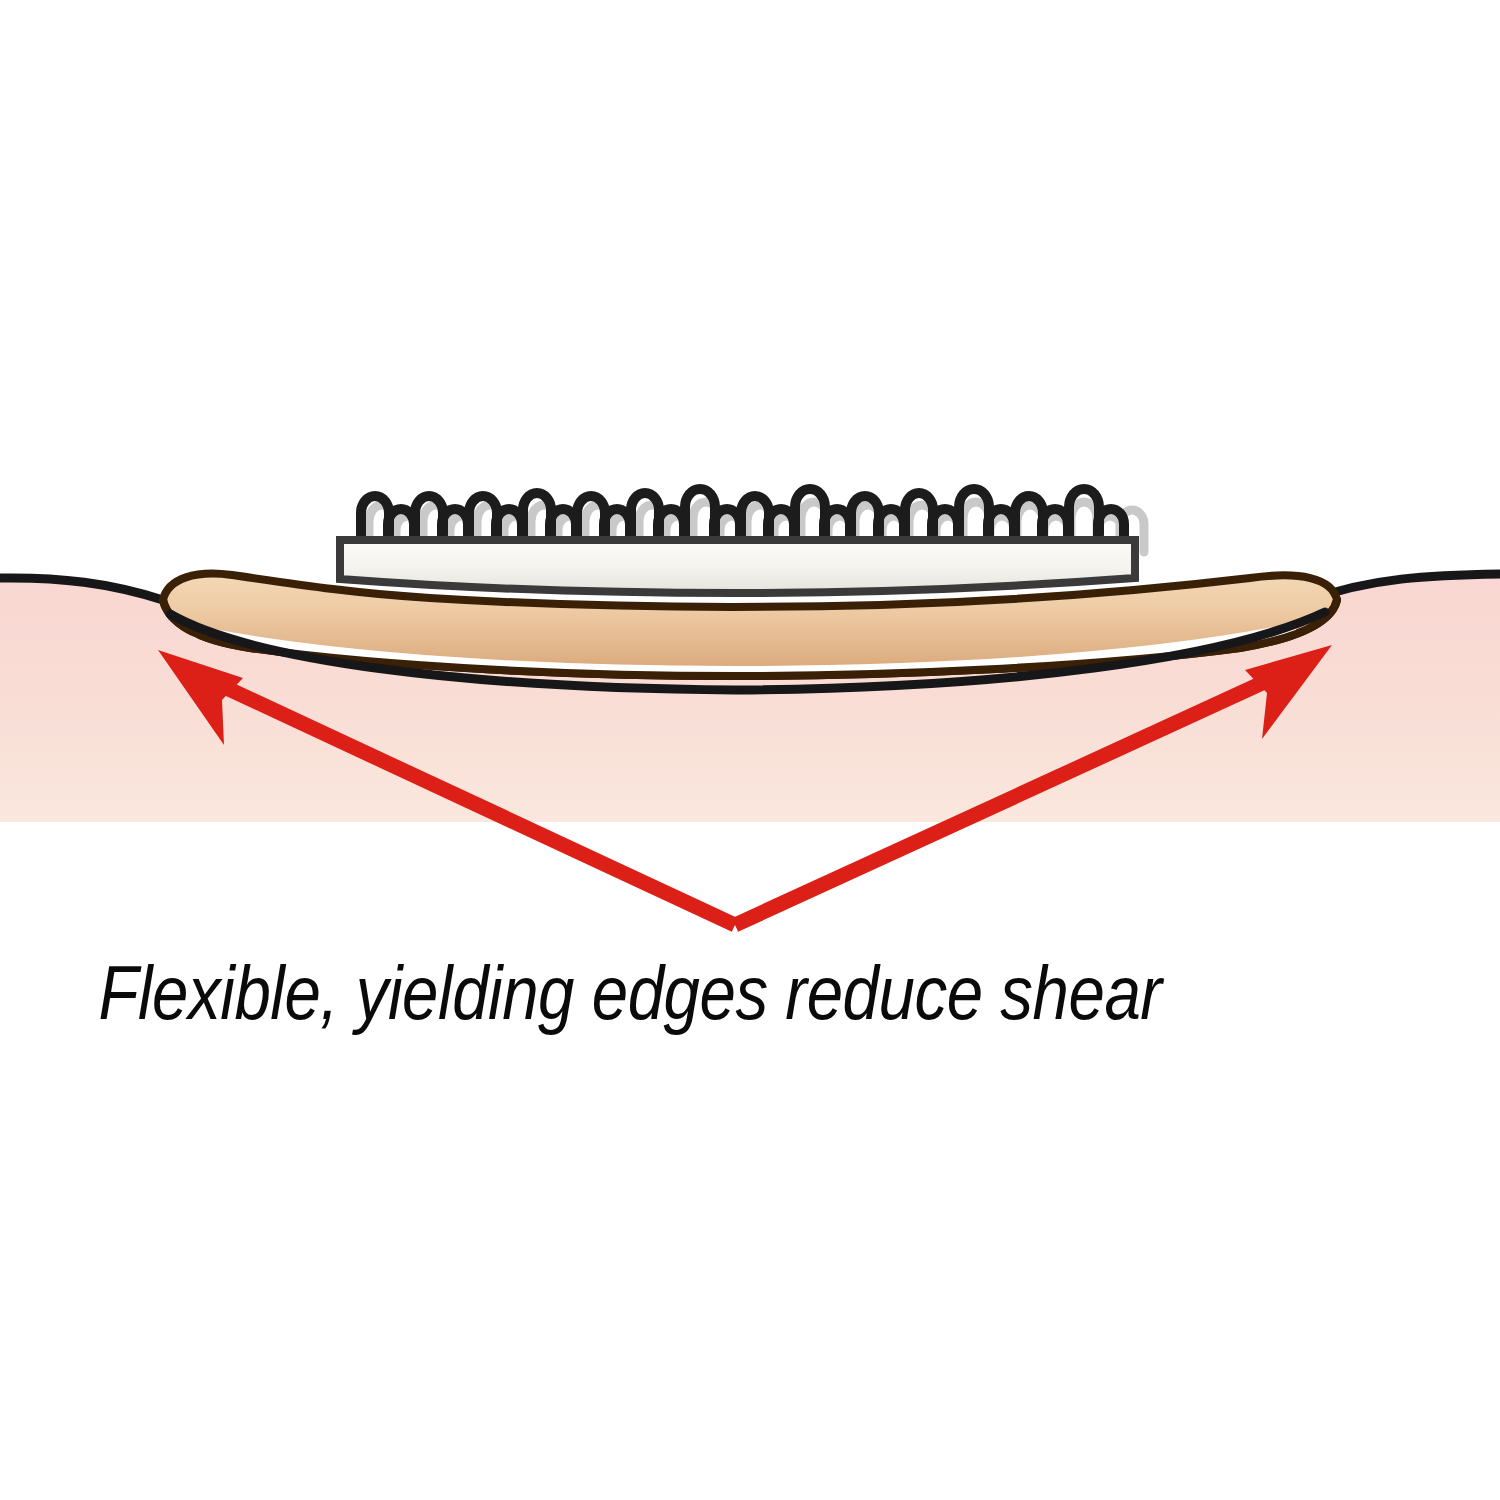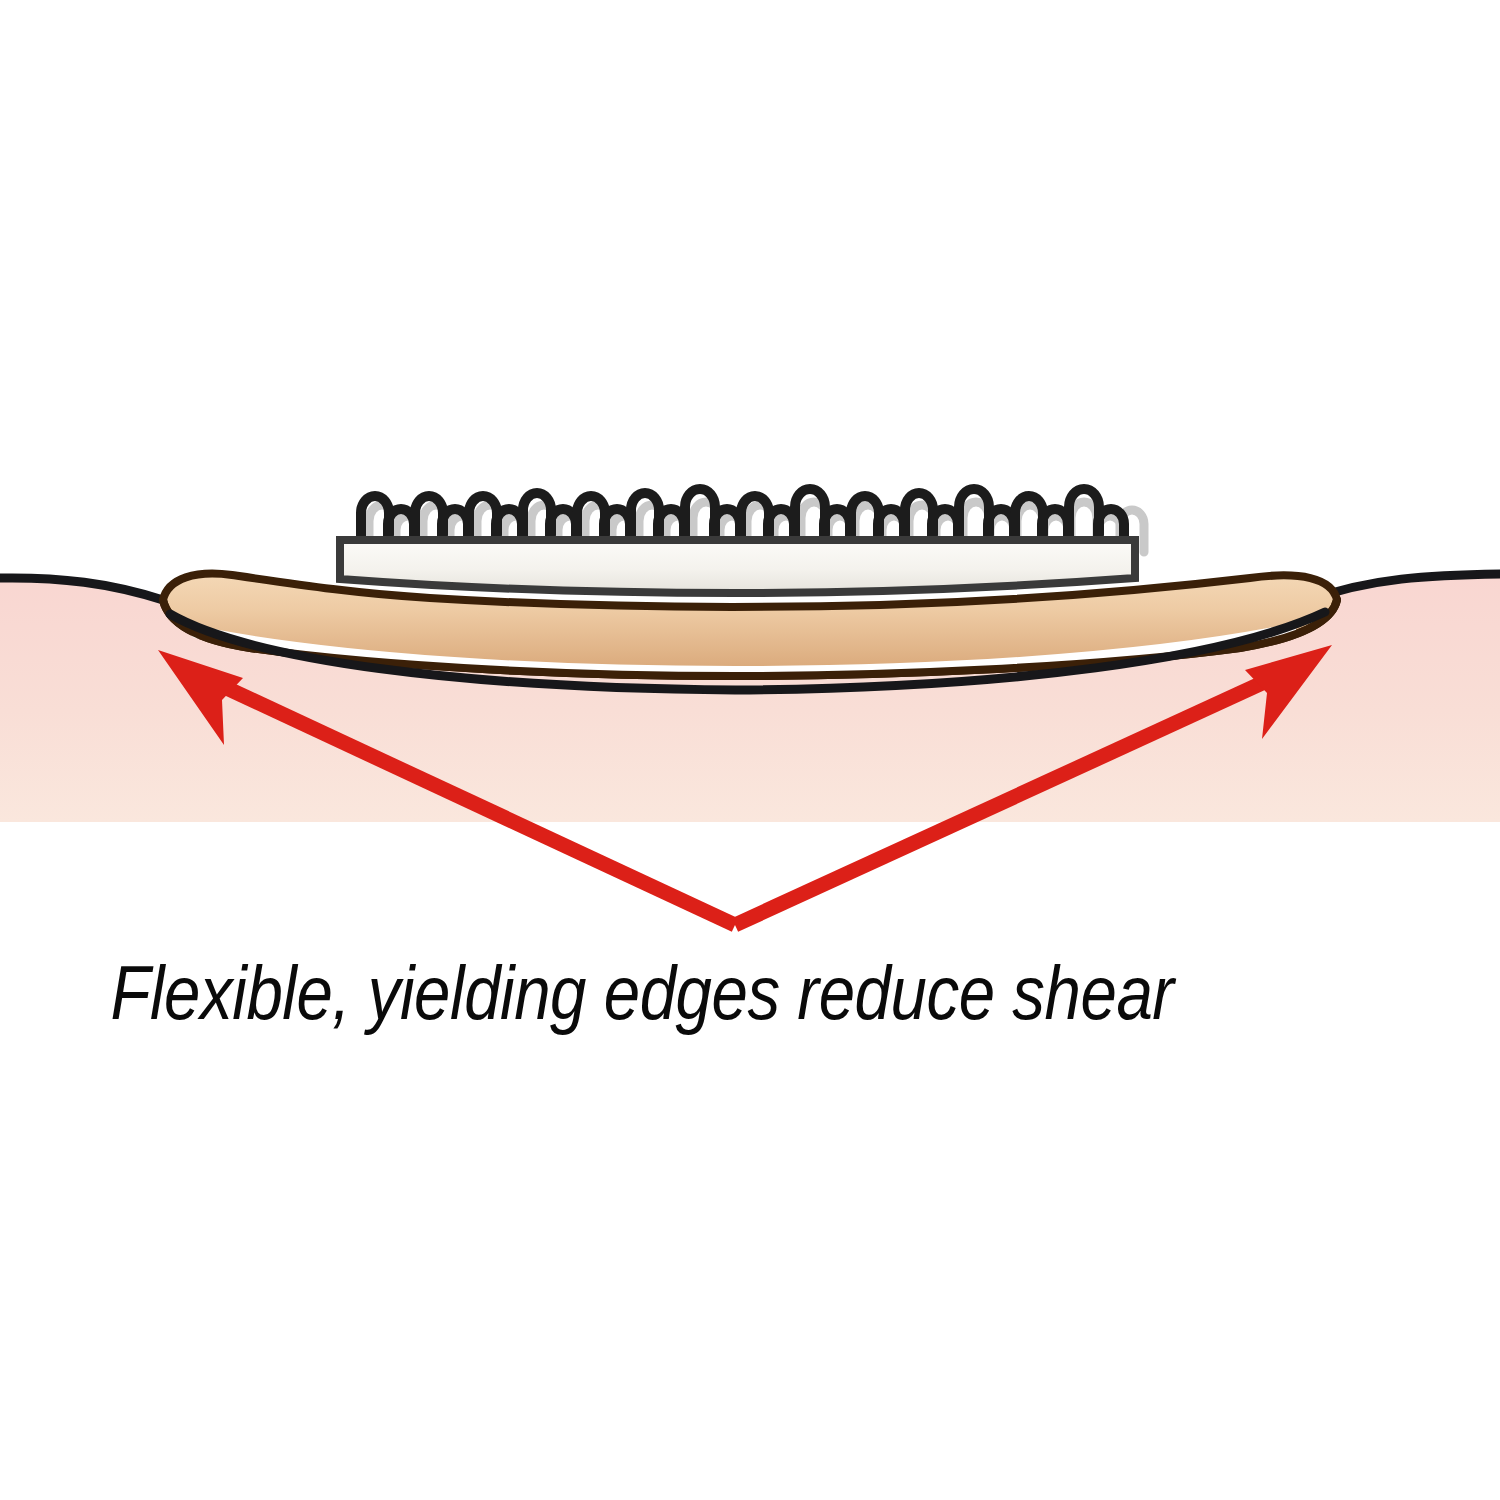--- a/index.html
+++ b/index.html
@@ -26,21 +26,21 @@
     left: 0;
     width: 1500px;
     height: 1500px;
     display: block;
   }
   .caption-layer {
     position: absolute;
     left: 0;
     top: 955px;
     width: 1260px;
-    text-align: right;
+    text-align: center;
     pointer-events: none;
   }
   .caption-text {
     display: inline-block;
     font-family: "Liberation Sans", "DejaVu Sans", sans-serif;
     font-style: italic;
     font-weight: 400;
     font-size: 76px;
     line-height: 1.0;
     letter-spacing: -0.5px;

